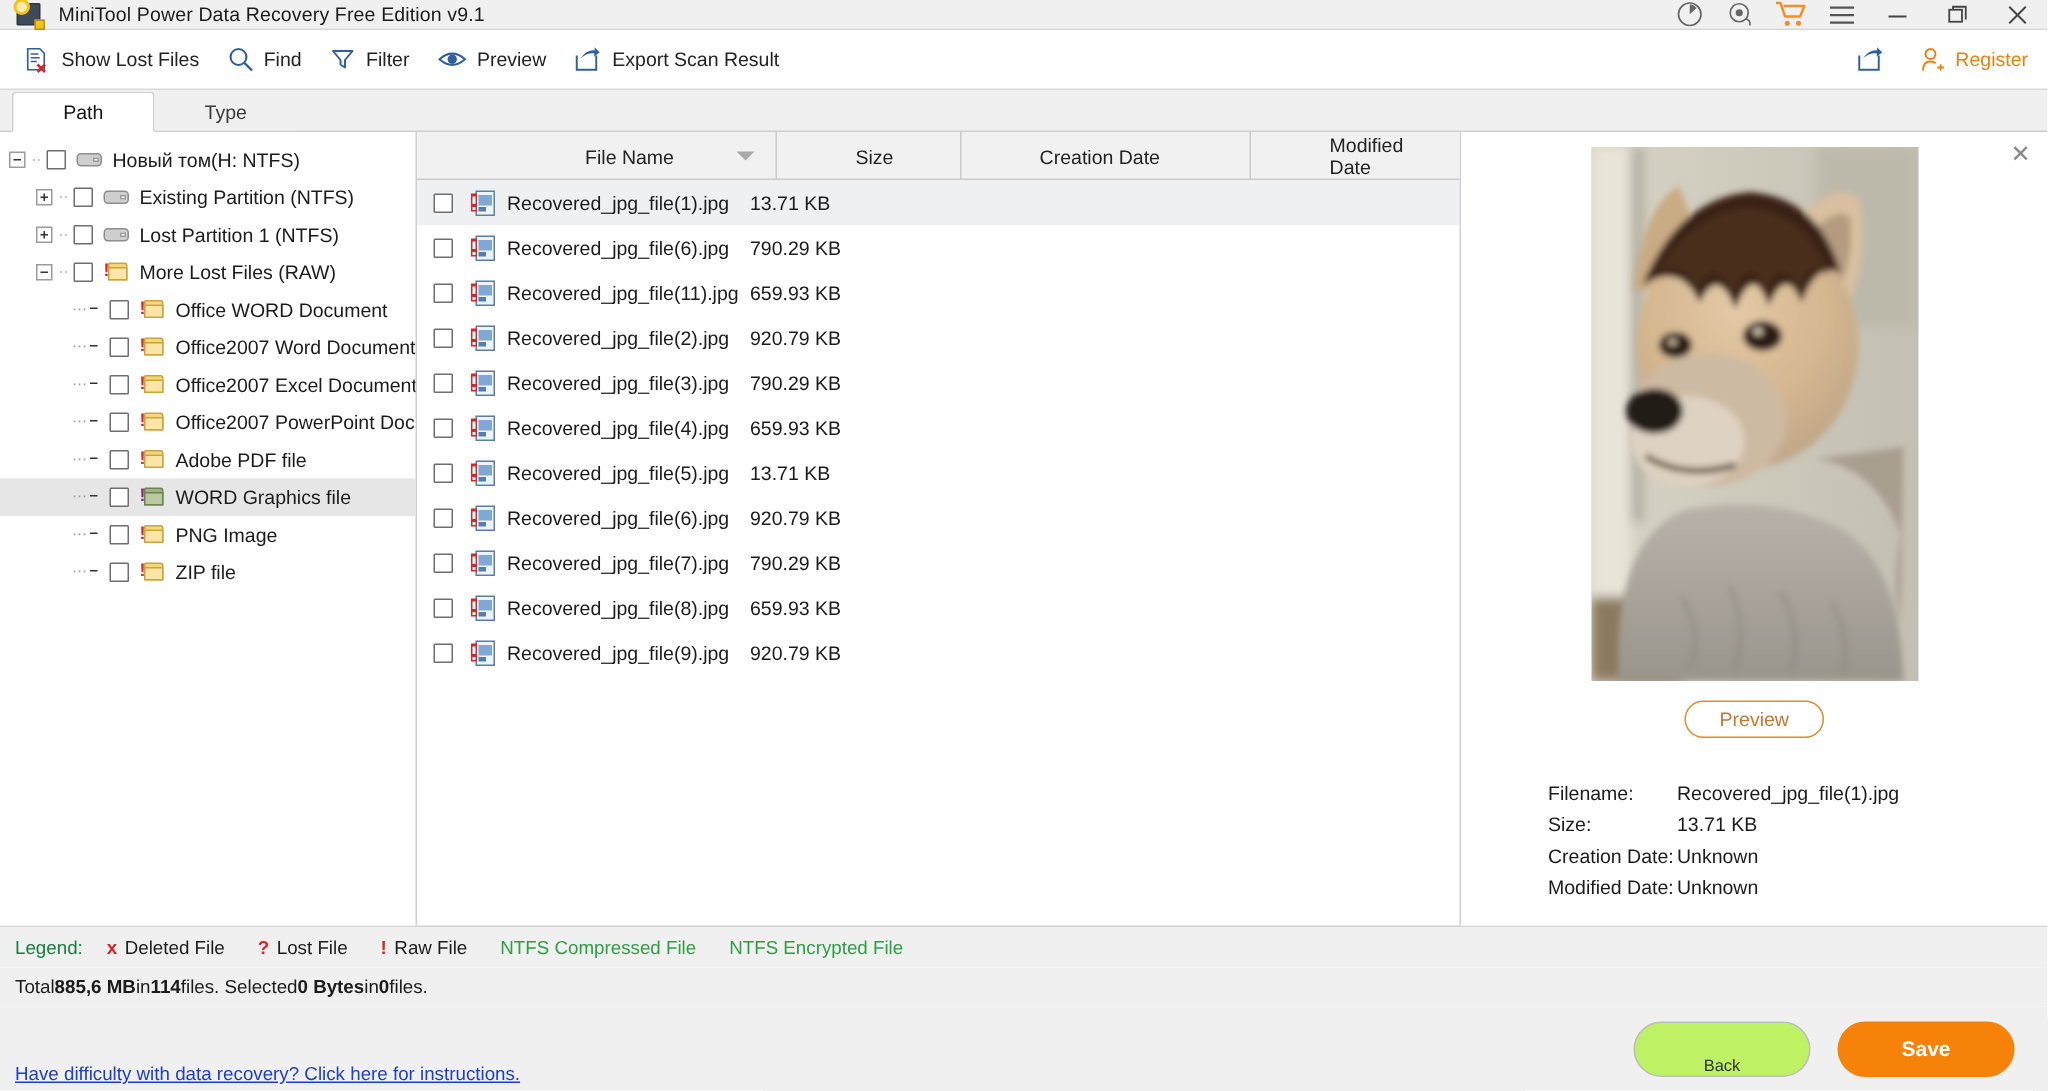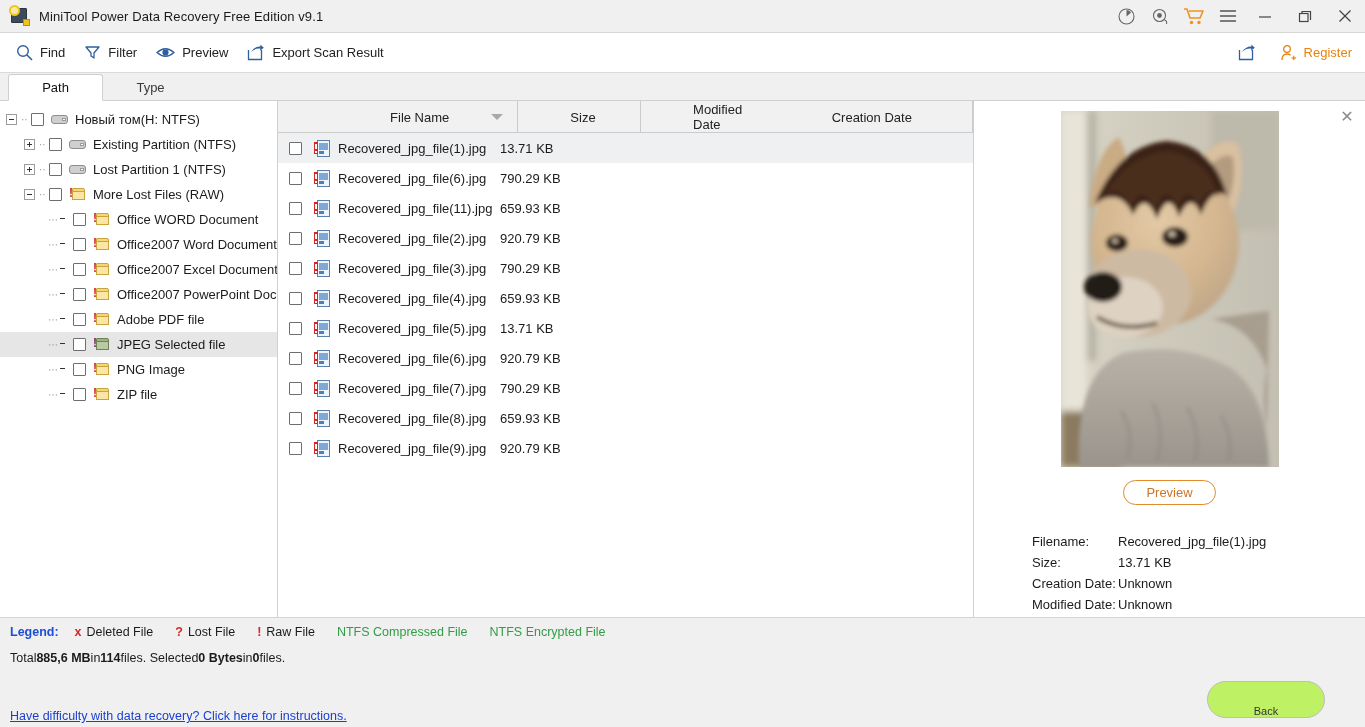--- a/index.html
+++ b/index.html
@@ -8,21 +8,21 @@
     font-family: "Liberation Sans", sans-serif;
     font-size: 13px;
     color: #222;
     background: #ffffff;
     overflow: hidden;
   }
   .app { width: 1365px; height: 727px; position: relative; display: flex; flex-direction: column; background: #fff; }
 
   
   .titlebar {
-    height: 33px; background: #f0f0f0; border-bottom: 1px solid #d7d7d7;
+    height: 20px; background: #f0f0f0; border-bottom: 1px solid #d7d7d7;
     display: flex; align-items: center; padding: 0 0 0 10px; flex: none;
   }
   .title-icon { width: 20px; height: 20px; position: relative; flex: none; margin-right: 9px; }
   .title-icon .sq { position:absolute; left:1px; top:2px; width:16px; height:15px; background:#3c4a5a; border:1px solid #2b3642; border-radius:1px;}
   .title-icon .mag { position:absolute; left:-1px; top:-1px; width:11px; height:11px; border:2px solid #f0c419; border-radius:50%; background:#fde9a9;}
   .title-icon .lk { position:absolute; right:0px; bottom:0px; width:7px; height:7px; background:#f0c419; border:1px solid #b8900a;}
   .title-text { font-size: 13px; color: #1a1a1a; letter-spacing: .1px; }
   .tb-spacer { flex: 1 1 auto; }
   .tb-btns { display: flex; align-items: center; height: 35px; }
   .tb-ic {
@@ -154,21 +154,21 @@
   .pv-meta { margin: 26px 0 0 58px; font-size: 13px; color: #1b1b1b; line-height: 21px; }
   .pv-meta .mrow { display: flex; }
   .pv-meta .k { width: 86px; flex: none; }
   .pv-meta .v { }
 
   
   .legendbar {
     height: 28px; background: #f0f0f0; border-top: 1px solid #d4d4d4;
     display: flex; align-items: center; padding-left: 10px; gap: 0; flex: none; font-size: 12.5px;
   }
-  .lg-title { font-weight: bold; color: #1d4ed8; margin-right: 16px; }
+  .lg-title { font-weight: normal; color: #15803d; margin-right: 16px; }
   .lg-item { display: flex; align-items: center; gap: 5px; margin-right: 22px; color: #1b1b1b; }
   .lg-mark { color: #d62727; font-weight: bold; }
   .lg-green { color: #2f9e44; margin-right: 22px; }
   .statusbar {
     height: 26px; background: #f0f0f0; display: flex; align-items: center;
     padding-left: 10px; font-size: 12.5px; color: #1b1b1b; flex: none;
   }
   .statusbar b { font-weight: bold; }
   .actionbar {
     height: 56px; background: #f0f0f0; display: flex; align-items: center; flex: none;
@@ -249,20 +249,35 @@
             <g stroke="#444" stroke-width="1.3">
               <line x1="1.5" y1="1.5" x2="12.5" y2="12.5"></line>
               <line x1="12.5" y1="1.5" x2="1.5" y2="12.5"></line>
             </g>
           </svg>
       </div>
     </div>
   </div>
 
   <div class="toolbar">
+    <div class="tool">
+      <svg width="18" height="18" viewBox="0 0 18 18">
+          <path d="M2.5 1.5 h8 l3 3 v11 h-11 Z" fill="#fff" stroke="#2f5f9e" stroke-width="1.1"></path>
+          <g stroke="#2f5f9e" stroke-width="1">
+            <line x1="4.5" y1="5" x2="9.5" y2="5"></line>
+            <line x1="4.5" y1="7.5" x2="10.5" y2="7.5"></line>
+            <line x1="4.5" y1="10" x2="8.5" y2="10"></line>
+          </g>
+          <g stroke="#d62727" stroke-width="1.7">
+            <line x1="9" y1="12" x2="14" y2="17"></line>
+            <line x1="14" y1="12" x2="9" y2="17"></line>
+          </g>
+        </svg>
+      <span class="lbl">Show Lost Files</span>
+    </div>
     <div class="tool">
       <svg width="17" height="17" viewBox="0 0 17 17">
           <circle cx="7" cy="7" r="5.3" fill="none" stroke="#2f5f9e" stroke-width="1.4"></circle>
           <line x1="11" y1="11" x2="16" y2="16" stroke="#2f5f9e" stroke-width="1.6"></line>
         </svg>
       <span class="lbl">Find</span>
     </div>
     <div class="tool">
       <svg width="17" height="17" viewBox="0 0 17 17">
           <path d="M2 3 h13 l-5 6 v5 l-3 -2 v-3 Z" fill="none" stroke="#2f5f9e" stroke-width="1.3" stroke-linejoin="round"></path>
@@ -413,21 +428,21 @@
         </div>
         <div class="trow ind2 sel">
           <span class="dots">⋯</span>
           <span class="exp none"></span>
           <span class="cbx"></span>
           <span class="ic fold green">
             <span class="f1"></span>
             <span class="f2"></span>
             <span class="bang">!</span>
           </span>
-          <span class="tlabel">JPEG Selected file</span>
+          <span class="tlabel">WORD Graphics file</span>
         </div>
         <div class="trow ind2">
           <span class="dots">⋯</span>
           <span class="exp none"></span>
           <span class="cbx"></span>
           <span class="ic fold">
             <span class="f1"></span>
             <span class="f2"></span>
             <span class="bang">!</span>
           </span>
@@ -448,25 +463,25 @@
 
     <div class="filepane">
       <div class="colhdr">
         <div class="col c-name">
           <span>File Name</span>
           <span class="sortarrow"></span>
         </div>
         <div class="col c-size">
           <span>Size</span>
         </div>
+        <div class="col c-cre">
+          <span>Creation Date</span>
+        </div>
         <div class="col c-mod">
           <span>Modified Date</span>
-        </div>
-        <div class="col c-cre">
-          <span>Creation Date</span>
         </div>
       </div>
       <div class="rows" id="file-rows">
           <div class="frow sel">
             <span class="fcb"></span>
             <span class="fic">
               <span class="pg"></span>
               <span class="im"></span>
               <span class="im2"></span>
               <span class="bg"></span>
@@ -735,15 +750,18 @@
       <b>0</b>
       <span> files.</span>
   </div>
 
   <div class="actionbar">
     <a class="helplink" href="#">Have difficulty with data recovery? Click here for instructions.</a>
     <div class="ab-spacer"></div>
     <div class="btn-back">
       <span>Back</span>
     </div>
+    <div class="btn-save">
+      <span>Save</span>
+    </div>
   </div>
 
 </div>
 
 </body></html>

